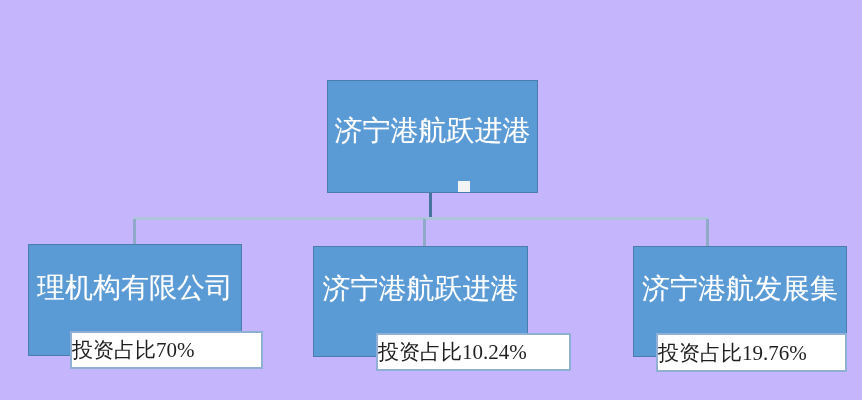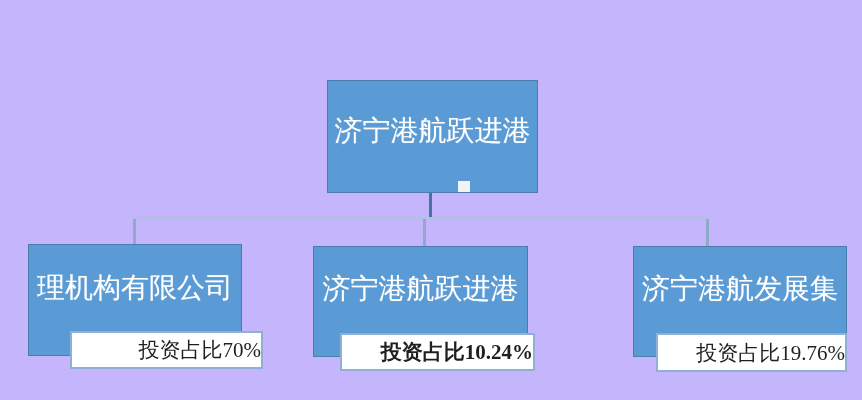--- a/index.html
+++ b/index.html
@@ -59,28 +59,28 @@
   .conn-v-middle { left: 423px; top: 219px; width: 3px;   height: 28px; background: var(--connector-mid, #8fabc9); }
   .conn-v-right  { left: 706px; top: 219px; width: 3px;   height: 28px; background: var(--connector-mid, #8fabc9); }
 
   
   .inv-label {
     position: absolute;
     background: var(--label-bg, #ffffff);
     border: 2px solid var(--label-border, #8fafd4);
     box-sizing: border-box;
     display: flex;
-    justify-content: flex-end;
+    justify-content: flex-start;
     align-items: center;
     font-size: 21px;
     color: var(--label-text, #1f1f1f);
     white-space: nowrap;
   }
   .inv-left   { left: 70px;  top: 331px; width: 193px; height: 38px; }
-  .inv-middle { left: 340px; top: 333px; width: 195px; height: 38px; font-weight: bold; }
+  .inv-middle { left: 376px; top: 333px; width: 195px; height: 38px; }
   .inv-right  { left: 656px; top: 333px; width: 191px; height: 39px; }
 </style>
 </head>
 <body>
 
 <div class="canvas">
 
   <div class="node node-root">
     <span class="tline">济宁港航跃进港</span>
   </div>

